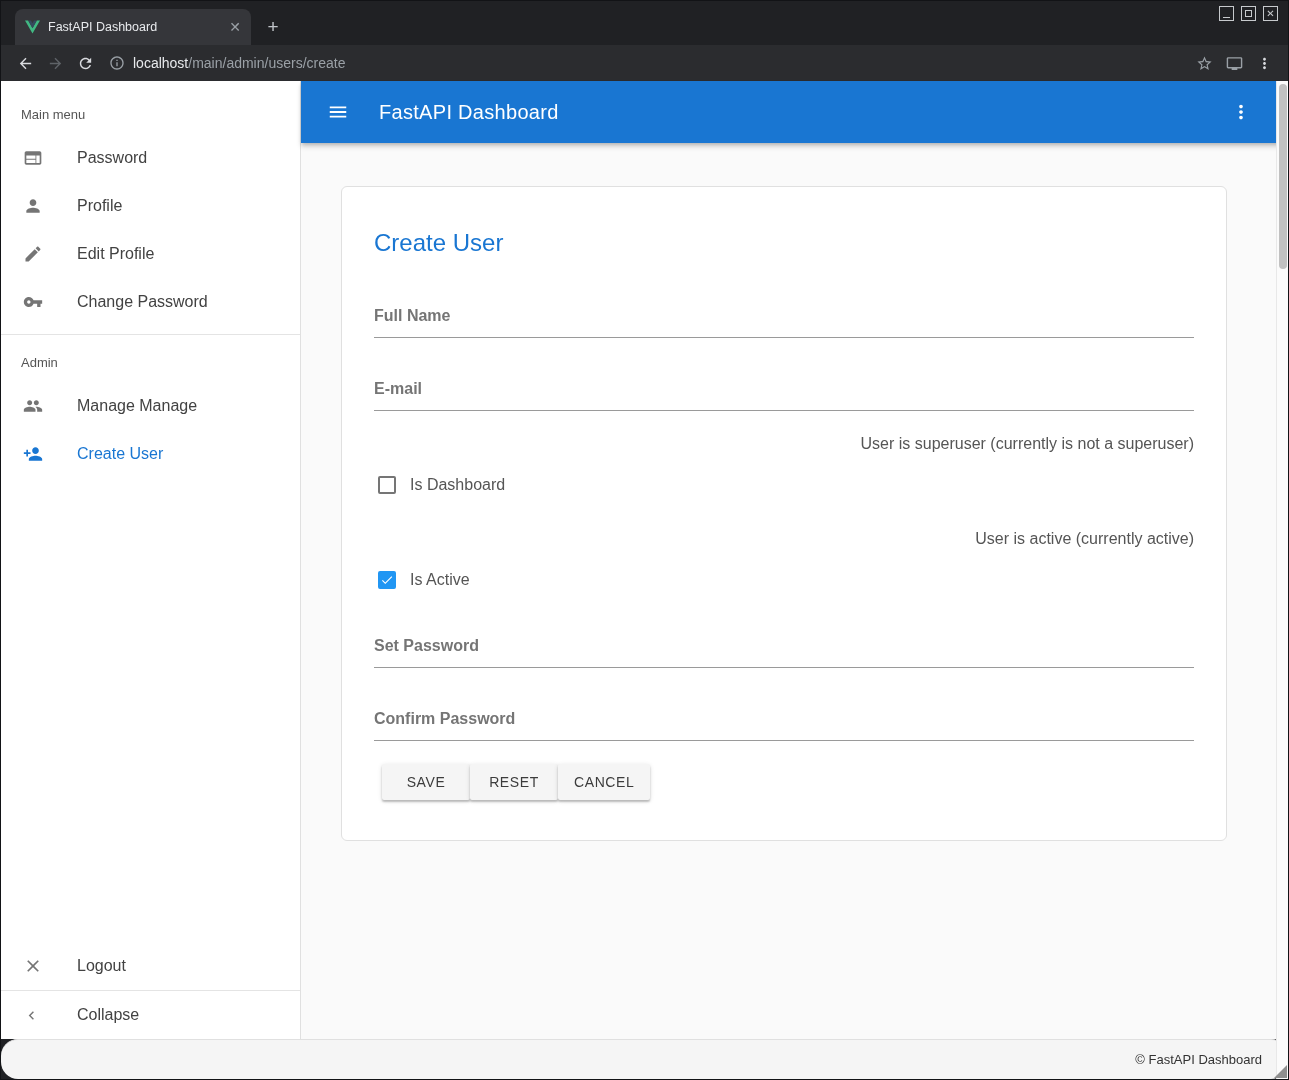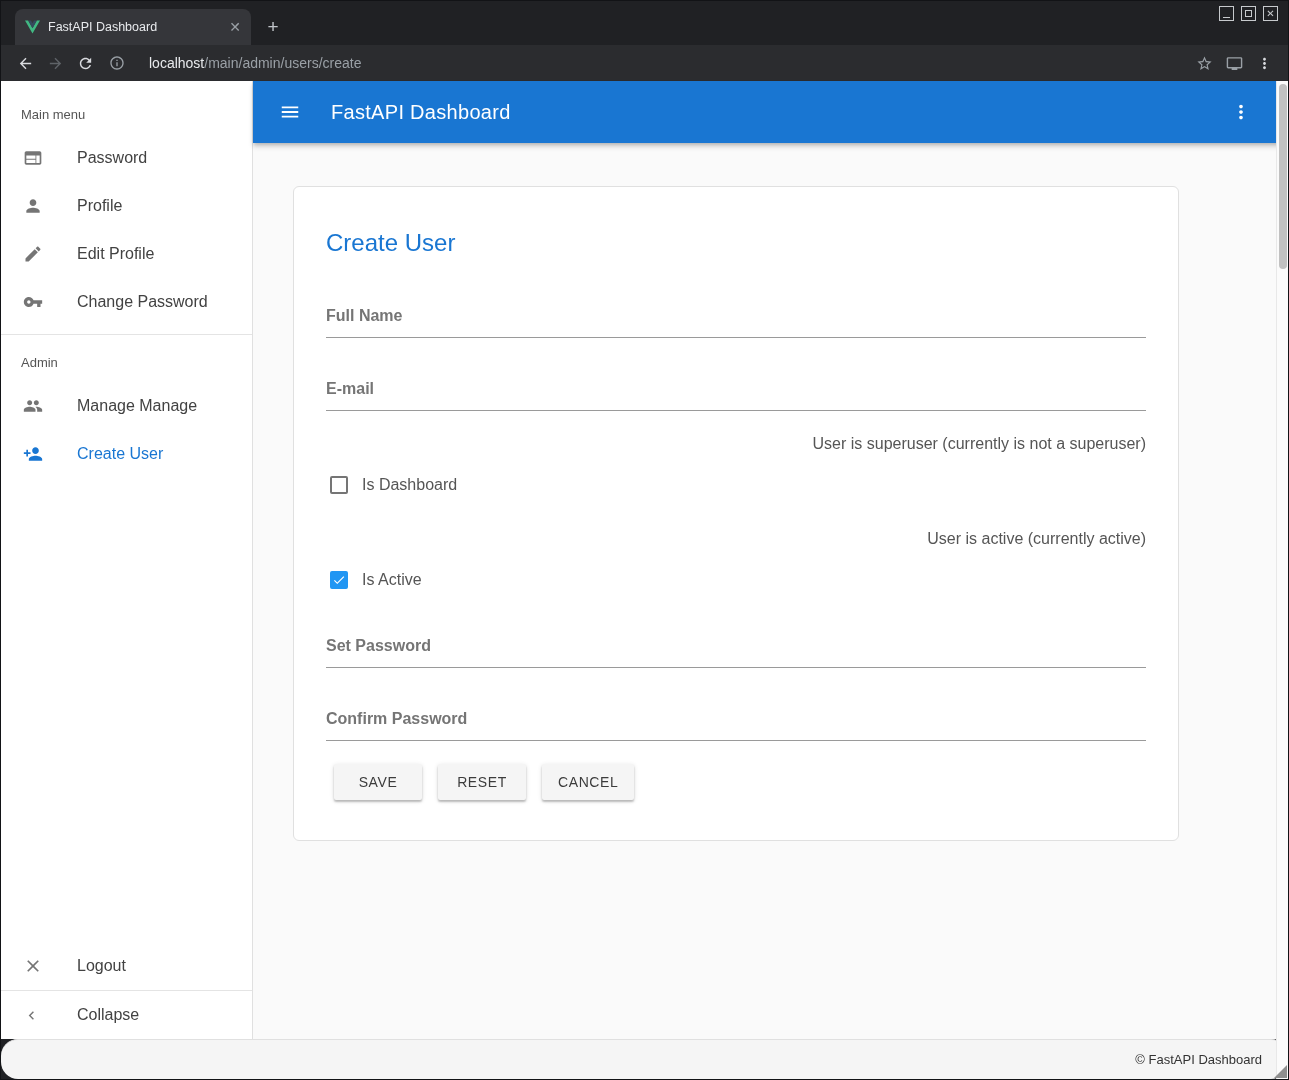--- a/index.html
+++ b/index.html
@@ -17,32 +17,32 @@
   .win-btn { width:15px; height:15px; border:1px solid #c7cacd; display:flex; align-items:center; justify-content:center; }
   .win-min-glyph { width:7px; height:1px; background:#c7cacd; align-self:flex-end; margin:0 auto 2px; }
   .win-max-glyph { width:7px; height:7px; border:1px solid #c7cacd; }
   .win-close-glyph { color:#c7cacd; font-size:10px; line-height:1; }
 
   
   .toolbar { height:36px; background:#2b2c2f; display:flex; align-items:center; padding:0 10px; gap:2px; flex:0 0 auto; }
   .tool-icon { width:28px; height:28px; display:flex; align-items:center; justify-content:center; color:#dadce0; }
   .tool-icon.dim { color:#5f6368; }
   .tool-icon svg { width:17px; height:17px; fill:currentColor; }
-  .urlbox { flex:1; display:flex; align-items:flex-start; margin:0 8px; gap:24px; }
+  .urlbox { flex:1; display:flex; align-items:flex-start; margin:0 8px; gap:8px; }
   .info-icon { width:16px; height:16px; color:#9aa0a6; }
   .info-icon svg { width:16px; height:16px; fill:currentColor; }
   .url-text { font-size:14px; }
   .url-host { color:#e8eaed; }
   .url-path { color:#9aa0a6; }
 
   
   .page-body { flex:1; display:flex; min-height:0; background:#fafafa; }
 
   
-  .sidebar { width:252px; background:#ffffff; border-right:1px solid #e0e0e0; display:flex; flex-direction:column; flex:0 0 auto; }
+  .sidebar { width:300px; background:#ffffff; border-right:1px solid #e0e0e0; display:flex; flex-direction:column; flex:0 0 auto; }
   .section-header { padding:26px 20px 12px; font-size:13px; color:#555; }
   .section-header.admin { padding:12px 20px 12px; }
   .nav-item { height:48px; display:flex; align-items:center; padding-left:22px; color:#424242; font-size:16px; cursor:pointer; }
   .nav-icon { width:24px; display:flex; align-items:center; color:#757575; }
   .nav-icon svg { width:20px; height:20px; fill:currentColor; }
   .nav-label { margin-left:30px; }
   .nav-item.active { color:#1976d2; }
   .nav-item.active .nav-icon { color:#1976d2; }
   .sidebar-divider { border:none; border-top:1px solid #e4e4e4; margin:8px 0; }
   .sidebar-bottom { margin-top:auto; }
@@ -68,21 +68,21 @@
 
   .hint { margin-top:24px; font-size:16px; color:#555;text-align:right; }
   .hint.second { margin-top:36px; }
   .check-row { margin-top:23px; display:flex; align-items:center; cursor:pointer; }
   .checkbox { width:18px; height:18px; border:2px solid #757575; border-radius:2px; margin-left:4px; display:flex; align-items:center; justify-content:center; background:#fff; }
   .checkbox svg { display:none; width:16px; height:16px; }
   .checkbox.checked { border-color:#2196f3; background:#2196f3; }
   .checkbox.checked svg { display:block; }
   .check-label { margin-left:14px; font-size:16px; color:#555; }
 
-  .btn-row { margin-top:23px; padding-left:8px; display:flex; gap:16px; }
+  .btn-row { margin-top:23px; padding-left:8px; display:flex; }
   .btn { min-width:88px; height:36px; padding:0 16px; background:#f5f5f5; border:none; border-radius:2px; box-shadow:0 2px 2px 0 rgba(0,0,0,.22), 0 1px 5px 0 rgba(0,0,0,.12); font-family:"Liberation Sans", sans-serif; font-size:14px; font-weight:500; letter-spacing:.6px; color:#3c3c3c; cursor:pointer; }
 
   .page-footer { height:40px; background:#f5f5f5; border-top:1px solid #e0e0e0; display:flex; align-items:center; justify-content:flex-end; padding-right:26px; font-size:13px; color:#333; flex:0 0 auto;border-radius:17px; }
 
   
   .scrollbar { position:absolute; top:80px; right:0; bottom:0; width:12px; background:#fbfbfb; border-left:1px solid #e8e8e8; z-index:10; }
   .scroll-thumb { position:absolute; top:3px; left:2px; width:8px; height:185px; background:#c1c1c1; border-radius:4px; }
   .resize-grip { position:absolute; right:1px; bottom:1px; width:0; height:0; border-style:solid; border-width:0 0 13px 13px; border-color:transparent transparent #8f8f8f transparent; z-index:11; }
 </style>
 </head>

